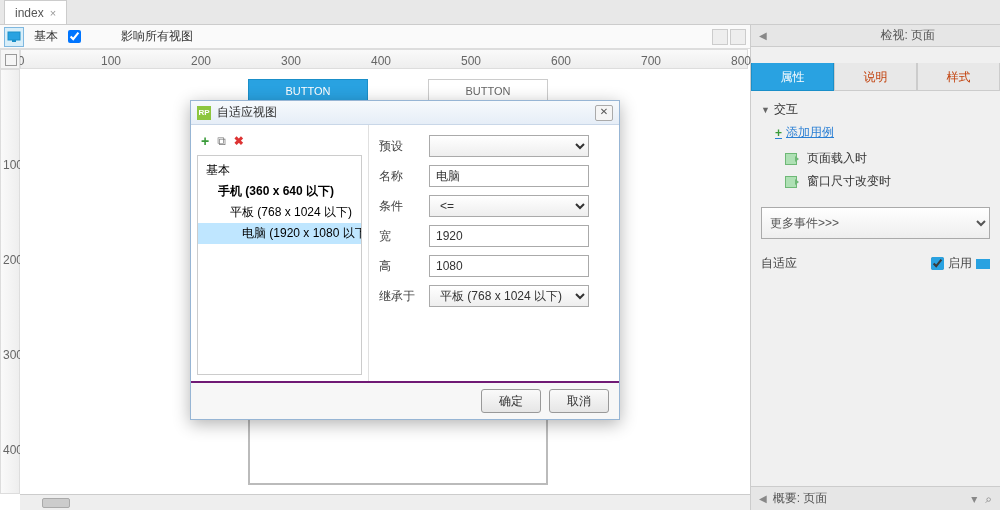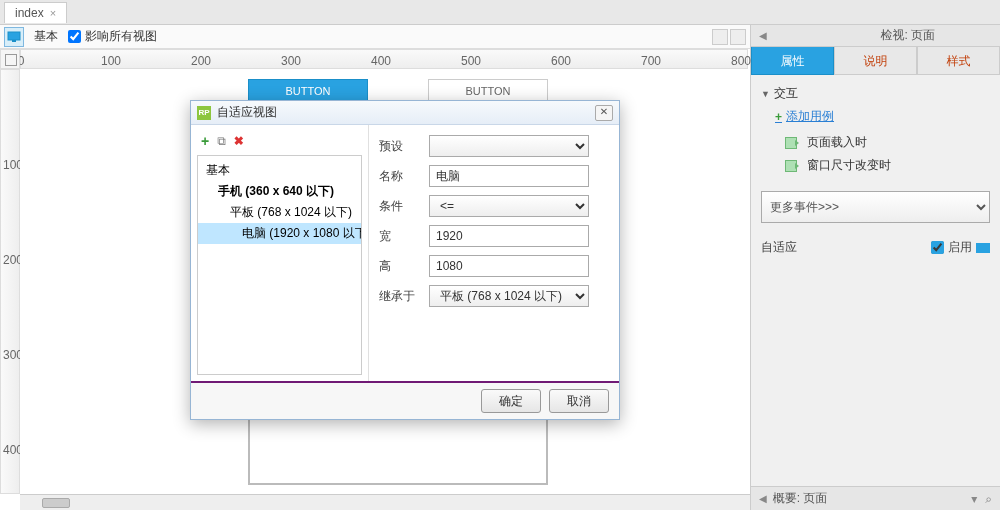--- a/index.html
+++ b/index.html
@@ -1,33 +1,33 @@
 <!DOCTYPE html>
 <html><head>
 <meta charset="utf-8">
 <style>
 * { box-sizing: border-box; margin: 0; padding: 0; font-family: "Microsoft YaHei", Arial, sans-serif; font-size: 12px; }
 body { width: 1000px; height: 510px; background: #f5f5f5; overflow: hidden; position: relative; }
 
 
-.tab-bar { height: 25px; background: #e8e8e8; border-bottom: 1px solid #ccc; display: flex; align-items: center; }
+.tab-bar { height: 25px; background: #e8e8e8; border-bottom: 1px solid #ccc; display: flex; }
 .tab { background: #fff; border: 1px solid #ccc; border-bottom: none; padding: 3px 10px; margin-left: 4px; display: flex; align-items: center; gap: 6px; color: #555; }
 .tab .close { color: #999; font-size: 11px; cursor: pointer; }
 
 
 .main { display: flex; height: calc(100% - 25px); }
 .canvas-area { flex: 1; display: flex; flex-direction: column; background: #fff; position: relative; }
 .right-panel { width: 250px; background: #f0f0f0; border-left: 1px solid #ccc; display: flex; flex-direction: column; }
 
 
 .canvas-toolbar { height: 24px; background: #fafafa; border-bottom: 1px solid #ddd; display: flex; align-items: center; padding: 0 4px; gap: 4px; }
 .canvas-toolbar .icon-btn { width: 20px; height: 20px; border: 1px solid #7fb8e0; background: #d8eef9; display: flex; align-items: center; justify-content: center; }
 .canvas-toolbar .txt { padding: 0 6px; color: #333; }
 .canvas-toolbar input[type=checkbox] { margin-right: 4px; }
-.canvas-toolbar label { display: flex; align-items: center; color: #333; }
+.canvas-toolbar label { display: flex; align-items: center; color: #333; gap: 36px; }
 .canvas-toolbar .toolbar-right { margin-left: auto; display: flex; align-items: center; gap: 2px; }
 .canvas-toolbar .mini-btn { width: 16px; height: 16px; background: #eee; border: 1px solid #ccc; }
 
 
 .ruler-corner { position: absolute; top: 49px; left: 0; width: 20px; height: 20px; background: #f5f5f5; border: 1px solid #ddd; z-index: 2; }
 .ruler-corner::after { content: ""; position: absolute; top: 4px; left: 4px; width: 10px; height: 10px; border: 1px solid #999; }
 .ruler-h { position: absolute; top: 49px; left: 20px; right: 0; height: 20px; background: linear-gradient(#fafafa,#eee); border: 1px solid #ddd; font-size: 9px; color: #666; }
 .ruler-h span { position: absolute; top: 4px; transform: translateX(-50%); }
 .ruler-v { position: absolute; top: 69px; left: 0; bottom: 16px; width: 20px; background: linear-gradient(90deg,#fafafa,#eee); border: 1px solid #ddd; font-size: 9px; color: #666; }
 .ruler-v span { position: absolute; left: 2px; transform: translateY(-50%); }
@@ -63,21 +63,21 @@
 .form-row { display: flex; align-items: center; margin-bottom: 8px; }
 .form-row .lbl { width: 50px; color: #444; }
 .form-row select, .form-row input[type=text] { width: 160px; height: 22px; border: 1px solid #aaa; padding: 0 6px; background: #fff; color: #333; }
 .form-row select { background: linear-gradient(#fff,#eee); }
 .dialog-footer { height: 38px; border-top: 2px solid #701a75; display: flex; align-items: center; justify-content: flex-end; gap: 8px; padding: 0 10px; background: #f7f7f7; }
 .dlg-btn { width: 60px; height: 24px; border: 1px solid #999; background: linear-gradient(#fafafa,#e6e6e6); border-radius: 3px; color: #333; cursor: pointer; }
 
 
 .rp-header { height: 22px; background: #e6e6e6; border-bottom: 1px solid #ccc; display: flex; align-items: center; padding: 0 8px; color: #555; }
 .rp-header .caret { margin-right: auto; color: #888; font-size: 10px; }
-.rp-tabs { display: flex; height: 28px; }
+.rp-tabs { display: flex; height: 28px; margin-top: 16px; }
 .rp-tab { flex: 1; text-align: center; line-height: 28px; background: #e8e8e8; border: 1px solid #ccc; border-top: none; color: #c2410c; cursor: pointer; }
 .rp-tab.active { background: #29a2e1; color: #fff; border-color: #1a8fc9; }
 .rp-section { padding: 6px 10px; }
 .rp-section-head { display: flex; align-items: center; gap: 4px; color: #333; padding: 4px 0; }
 .rp-section-head .tri { font-size: 9px; color: #666; }
 .rp-add-case { color: #2a7fd4; text-decoration: underline; padding: 2px 0 6px 14px; display: flex; align-items: center; gap: 4px; cursor: pointer; }
 .rp-add-case .plus { color: #3a9b3a; font-weight: bold; }
 .event-item { display: flex; align-items: center; gap: 10px; padding: 3px 0 3px 24px; color: #333; }
 .event-item .ev-icon { width: 12px; height: 12px; background: #aee0b4; border: 1px solid #6eb876; position: relative; }
 .event-item .ev-icon::after { content: ""; position: absolute; right: -3px; top: 2px; width: 0; height: 0; border-left: 4px solid #6eb876; border-top: 3px solid transparent; border-bottom: 3px solid transparent; }

